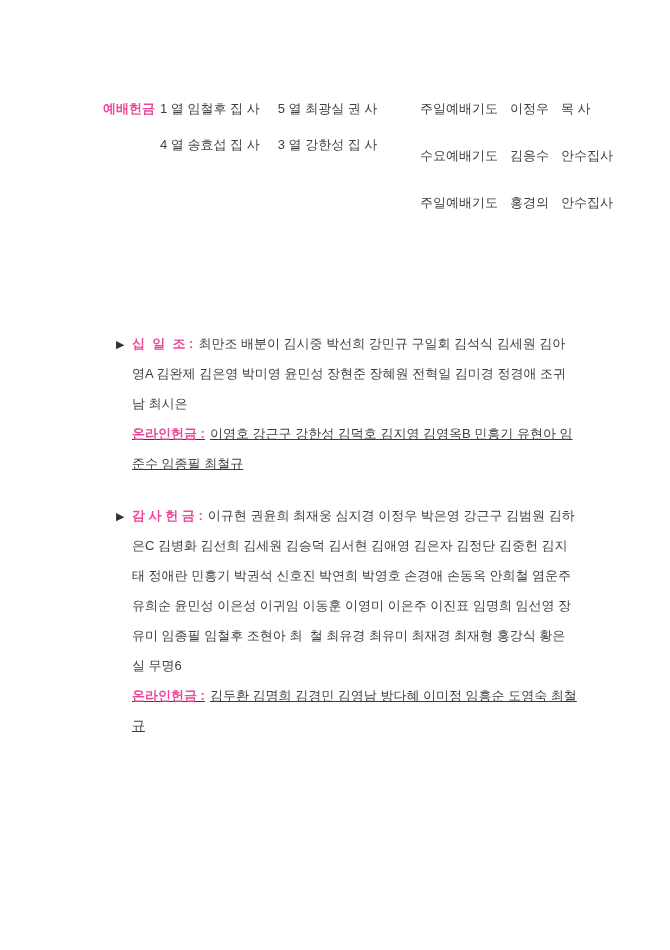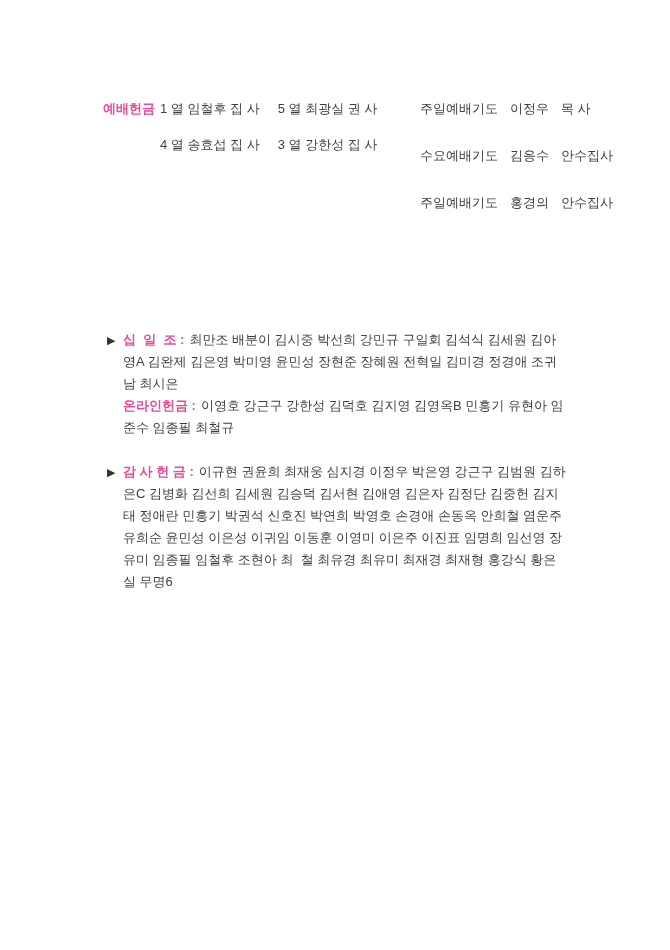--- a/index.html
+++ b/index.html
@@ -37,36 +37,36 @@
     left: 420px;
     top: 101px;
     font-size: 13px;
     line-height: 16px;
   }
   .duty-row { display: flex; gap: 12px; margin-bottom: 31px; }
 
   
   .sections {
     position: absolute;
-    left: 107px;
+    left: 116px;
     top: 329px;
     width: 462px;
     font-size: 13px;
-    line-height: 22px;
+    line-height: 30px;
   }
   .section { margin-bottom: 22px; }
   .names-para { padding-left: 16px; text-indent: -16px; }
   .names-para .bullet {
     display: inline-block;
     width: 16px;
     text-indent: 0;
     font-size: 11px;
     color: #333333;
   }
-  .online-para { padding-left: 16px; }
+  .online-para { padding-left: 16px; text-decoration: underline; }
   .sec-label { margin-right: 5px; }
 </style>
 </head>
 <body>
 
 <div class="offering-block">
   <div class="offering-label bold pre">예배헌금</div>
   <div class="offering-rows">
     <div class="offering-row">
       <span class="pre">1 열 임철후 집 사</span>
@@ -105,18 +105,21 @@
     </p>
     <p class="online-para">
       <span class="sec-label bold pre">온라인헌금 :</span><span class="pre">이영호 강근구 강한성 김덕호 김지영 김영옥B 민흥기 유현아 임준수 임종필 최철규</span>
     </p>
   </div>
 
   <div class="section">
     <p class="names-para">
       <span class="bullet">▶</span><span class="sec-label bold pre">감 사 헌 금 :</span><span class="pre">이규현 권윤희 최재웅 심지경 이정우 박은영 강근구 김범원 김하은C 김병화 김선희 김세원 김승덕 김서현 김애영 김은자 김정단 김중헌 김지태 정애란 민흥기 박권석 신호진 박연희 박영호 손경애 손동옥 안희철 염운주 유희순 윤민성 이은성 이귀임 이동훈 이영미 이은주 이진표 임명희 임선영 장유미 임종필 임철후 조현아 최  철 최유경 최유미 최재경 최재형 홍강식 황은실 무명6</span>
     </p>
+    <p class="online-para">
+      <span class="sec-label bold pre">온라인헌금 :</span><span class="pre">김두환 김명희 김경민 김영남 방다혜 이미정 임흥순 도영숙 최철규</span>
+    </p>
   </div>
 
   <div class="section">
   </div>
 
 </div>
 
 </body></html>

